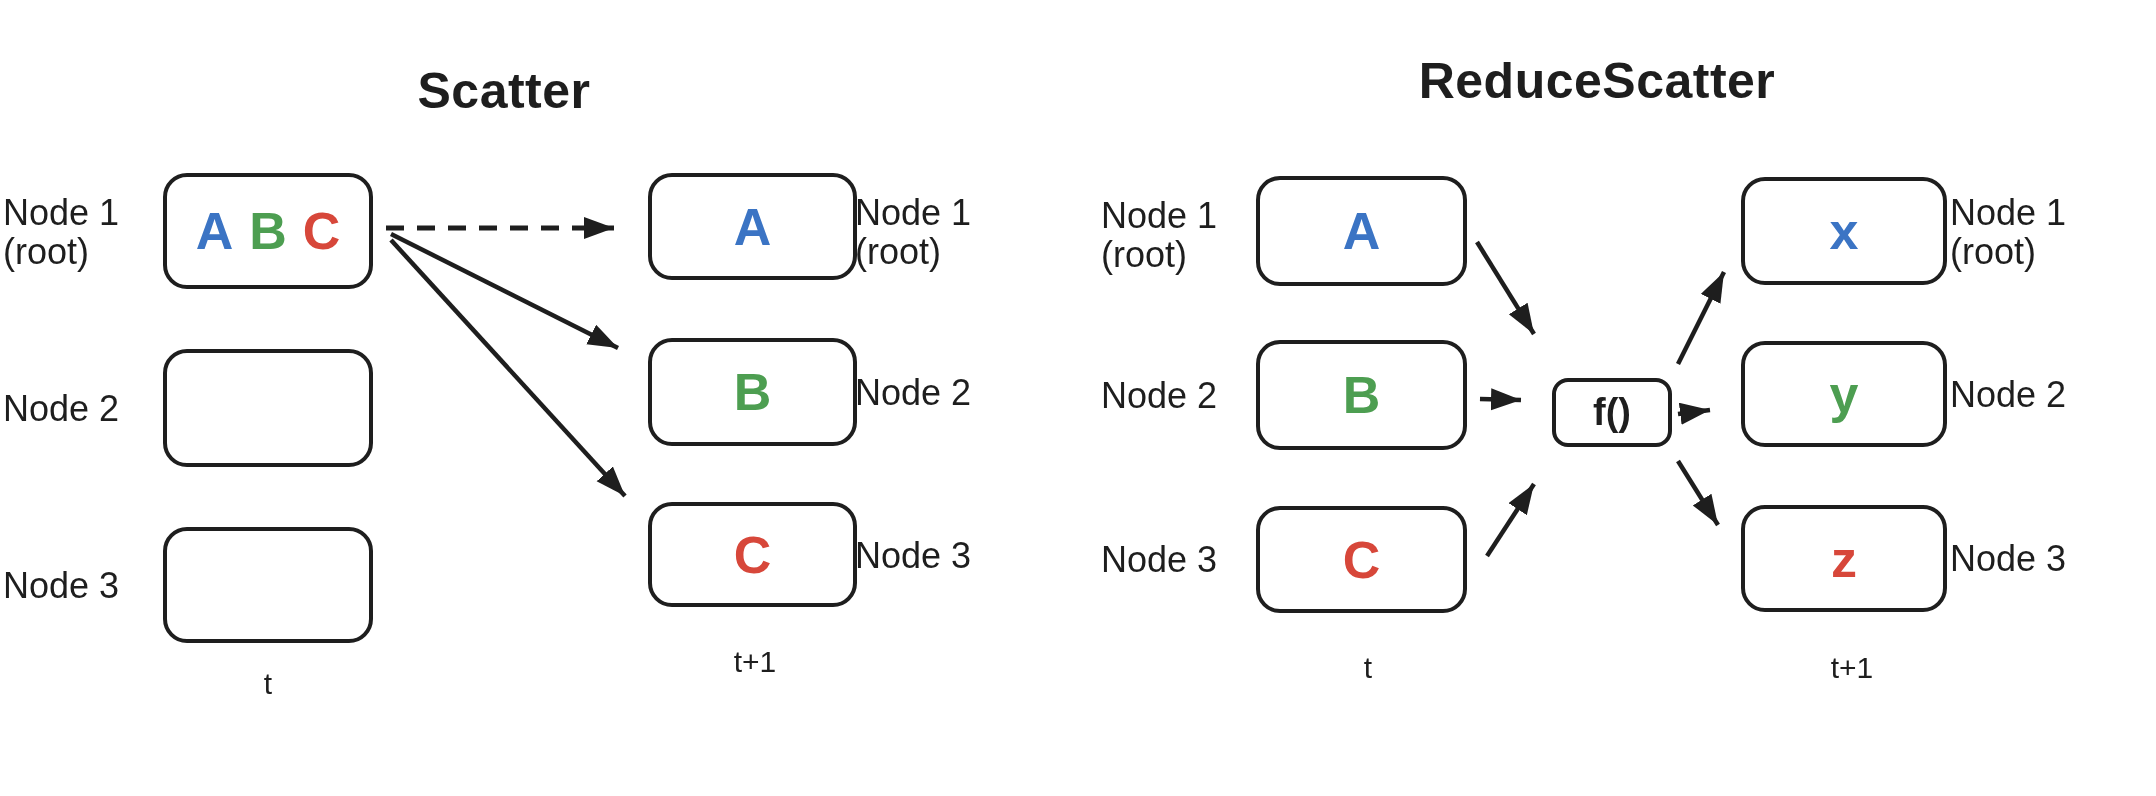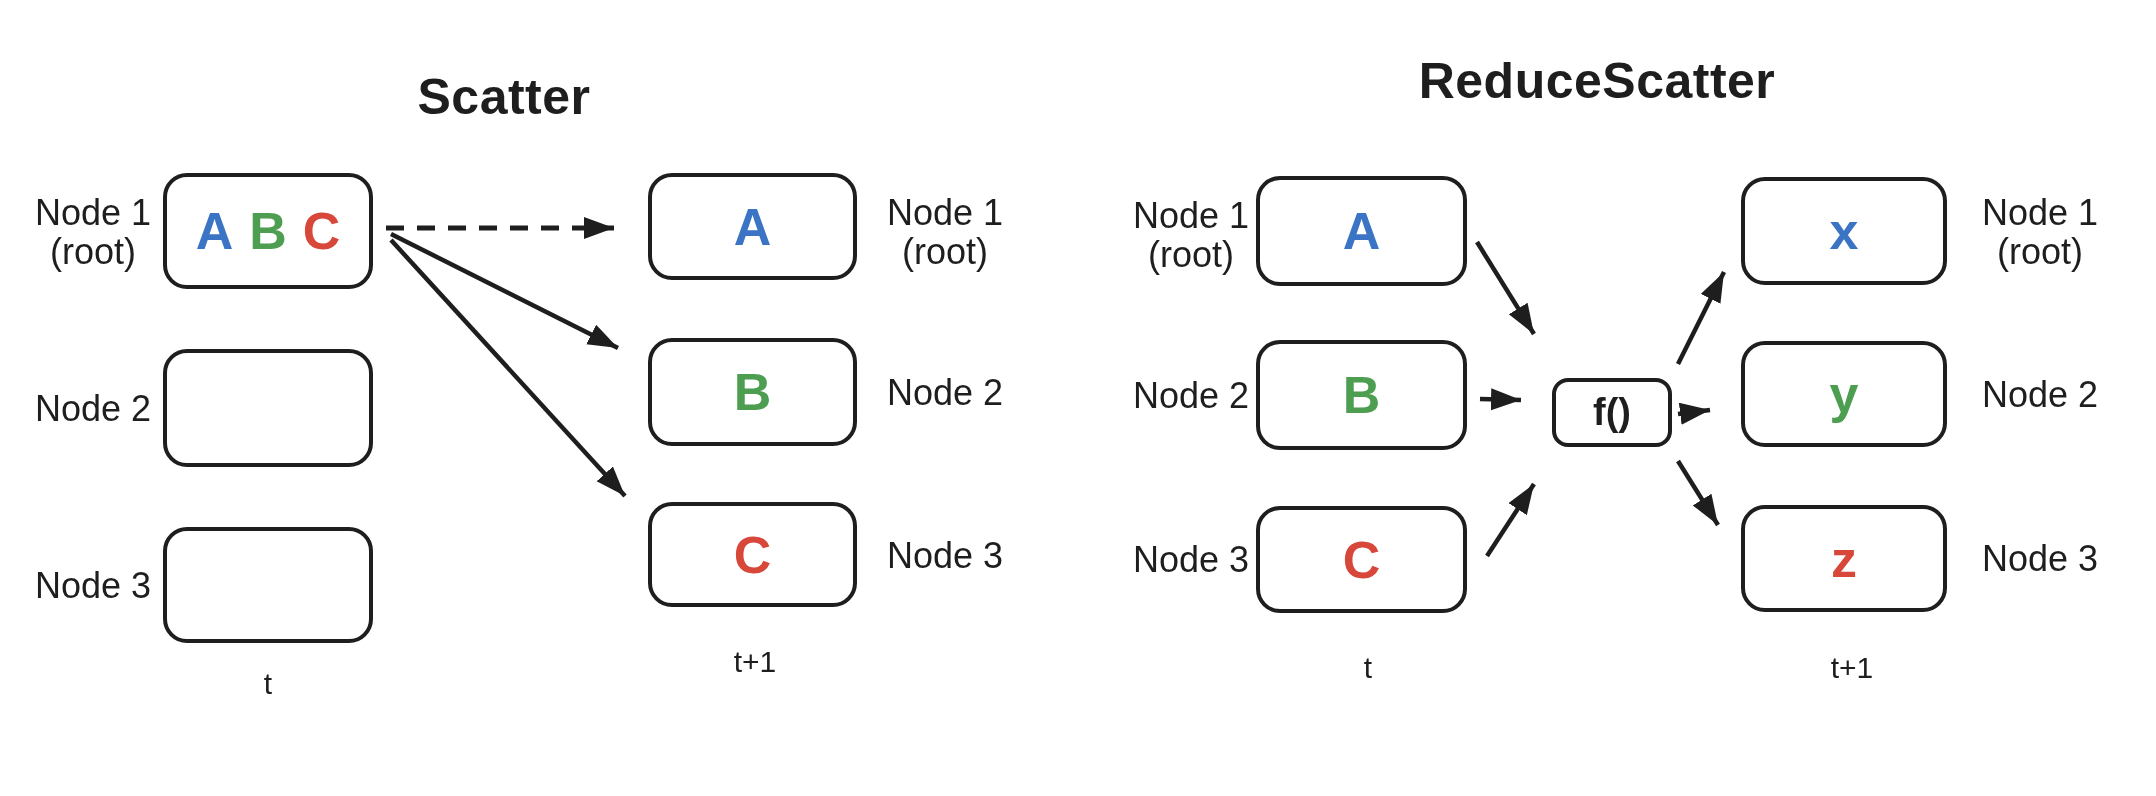--- a/index.html
+++ b/index.html
@@ -47,21 +47,20 @@
     box-sizing: border-box;
   }
   .fn-label {
     font-size: 38px;
     font-weight: 600;
     color: #1e1e1e;
   }
   .lbl {
     position: absolute;
     width: 180px;
-    text-align: center;
     font-size: 36px;
     line-height: 39px;
     color: #1e1e1e;
   }
   .tl {
     position: absolute;
     width: 200px;
     text-align: center;
     font-size: 30px;
     color: #1e1e1e;
@@ -72,21 +71,21 @@
     width: 2156px; height: 796px;
     pointer-events: none;
   }
 </style>
 </head>
 <body>
 
 <div id="canvas">
 
   <div>
-    <div class="abs title" style="left:254px; top:68px; width:500px;">Scatter</div>
+    <div class="abs title" style="left:254px; top:62px; width:500px;">Scatter</div>
 
     <div class="box" style="left:163px; top:173px; width:210px; height:116px;">
       <span class="letter" style="color: rgb(59, 116, 196);">A</span>
       <span class="letter" style="color: rgb(77, 158, 81);">B</span>
       <span class="letter" style="color: rgb(215, 71, 58);">C</span>
     </div>
     <div class="box" style="left:163px; top:349px; width:210px; height:118px;"></div>
     <div class="box" style="left:163px; top:527px; width:210px; height:116px;"></div>
 
     <div class="lbl" style="left:3px; top:193px;">

